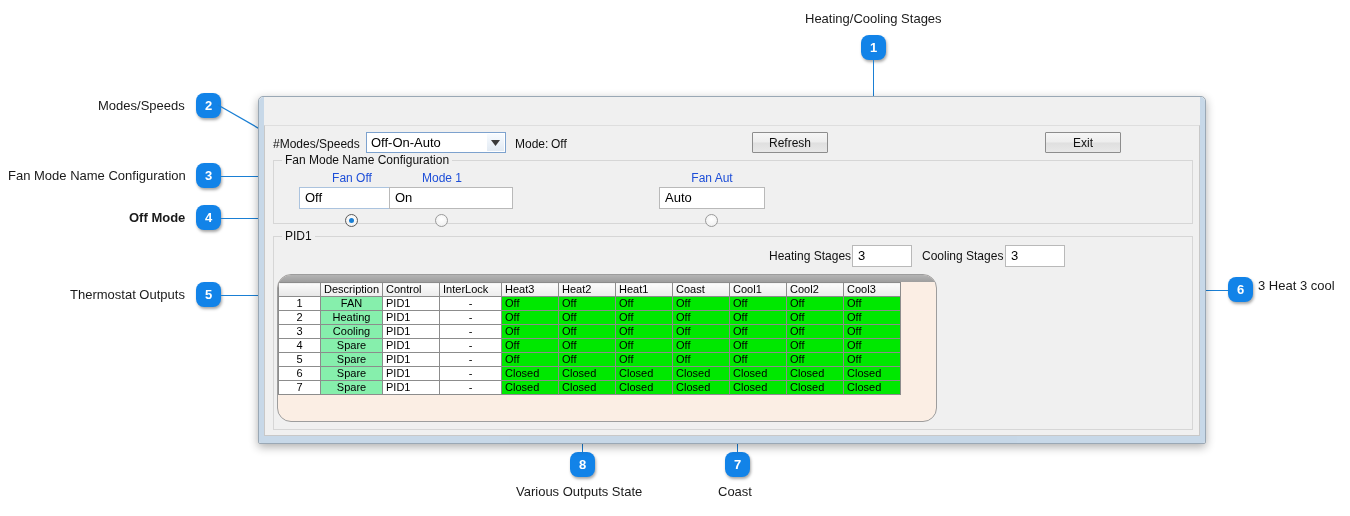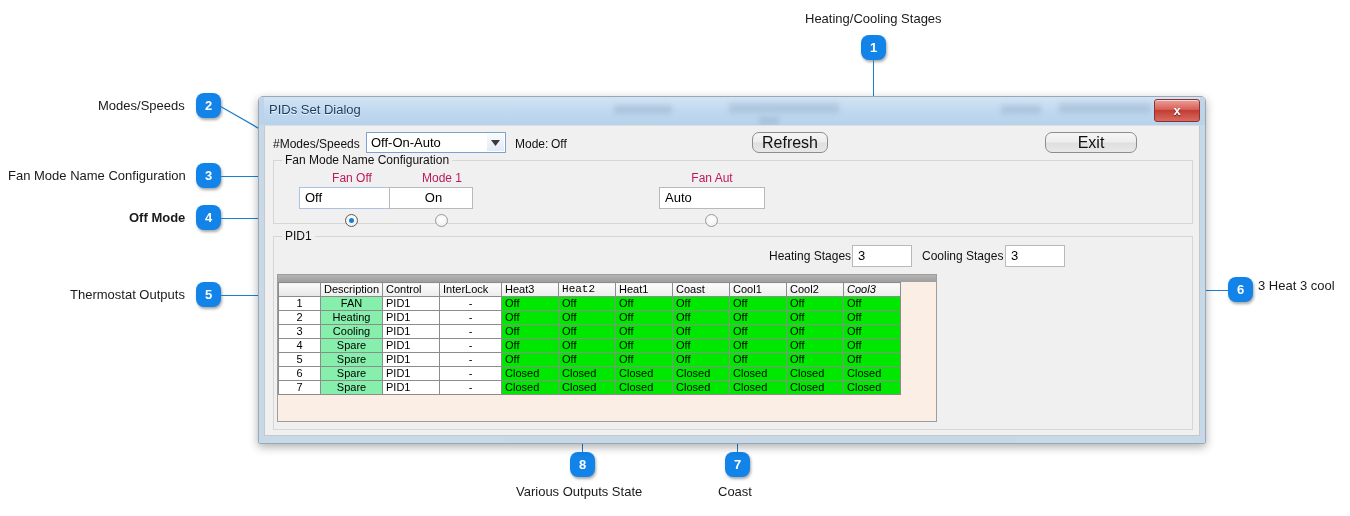--- a/index.html
+++ b/index.html
@@ -77,23 +77,23 @@
     padding:2px 18px 0 4px;
   }
   .combo .caret{
     position:absolute;right:1px;top:1px;bottom:1px;width:17px;
     background:linear-gradient(to bottom,#f7fbff,#e2eaf3);
     display:flex;align-items:center;justify-content:center;
   }
   .combo .caret svg{display:block;}
   .btn{
     position:absolute;box-sizing:border-box;height:21px;
-    border:1px solid #8d8d8d;border-radius:7px;
+    border:1px solid #8d8d8d;border-radius:1px;
     background:linear-gradient(to bottom,#f6f6f6 0%,#ededed 48%,#dfdfdf 52%,#e8e8e8 100%);
-    font-size:16px;color:#101010;display:flex;align-items:center;justify-content:center;
+    font-size:12px;color:#101010;display:flex;align-items:center;justify-content:center;
     cursor:pointer;
   }
 
   
   .group{position:absolute;box-sizing:border-box;border:1px solid #d6d6d6;}
   .group > .gtitle{
     position:absolute;top:-8px;left:8px;background:#f0f0f0;padding:0 3px;
     font-size:12px;color:#101010;
   }
   .tbox{
@@ -106,21 +106,21 @@
     position:absolute;width:13px;height:13px;border-radius:50%;
     border:1px solid #9a9a9a;
     background:radial-gradient(circle at 50% 40%,#ffffff 0%,#f2f2f2 70%,#e3e3e3 100%);
     box-sizing:border-box;cursor:pointer;
   }
   .radio.on::after{
     content:"";position:absolute;left:3px;top:3px;width:5px;height:5px;
     border-radius:50%;background:#1a7fd4;
   }
   .radio.on{border-color:#5b5b5b;}
-  .fld-center{font-size:12px;color:#be185d;position:absolute;text-align:center;}
+  .fld-center{font-size:12px;color:#1d4ed8;position:absolute;text-align:center;}
 
   
   .gridwrap{
     position:absolute;box-sizing:border-box;
     background:#fbeee4;border:1px solid #9d9d9d;
     overflow:hidden;
   }
   .scrollstrip{
     position:absolute;left:0;top:0;right:0;height:7px;
     background:linear-gradient(to bottom,#b4b4b4,#9e9e9e);
@@ -179,92 +179,80 @@
   <div class="callout-label" style="left:718px;top:484px;">Coast</div>
   <div class="leader v" style="left:737px;top:280px;height:174px;"></div>
 
   <div class="callout-badge" style="left:570px;top:452px;">8</div>
   <div class="callout-label" style="left:516px;top:484px;">Various Outputs State</div>
   <div class="leader v" style="left:582px;top:280px;height:174px;"></div>
 </div>
 
 <div id="dialog">
 
-  <div class="titlebar">
-
-    <div class="ghost" style="left:355px;top:8px;width:58px;height:9px;"></div>
-    <div class="ghost" style="left:470px;top:6px;width:110px;height:10px;"></div>
-    <div class="ghost" style="left:500px;top:20px;width:20px;height:8px;"></div>
-    <div class="ghost" style="left:742px;top:8px;width:40px;height:9px;"></div>
-    <div class="ghost" style="left:800px;top:6px;width:92px;height:10px;"></div>
-    <div class="ghost" style="left:6px;top:6px;width:70px;height:10px;opacity:.0;"></div>
-
-    <div class="title-text">PIDs Set Dialog</div>
-    <div class="closebtn">x</div>
-  </div>
 
   <div class="client">
 
     <div class="row-top">
       <div class="lbl" style="left:0px;top:5px;">#Modes/Speeds</div>
       <div class="combo" style="left:93px;top:0px;width:140px;">
         <span>Off-On-Auto</span>
         <span class="caret">
           <svg width="9" height="6" viewBox="0 0 9 6">
               <path d="M0 0 L9 0 L4.5 6 Z" fill="#3a3a3a"></path>
             </svg>
         </span>
       </div>
       <div class="lbl" style="left:242px;top:5px;">Mode:</div>
       <div class="lbl" style="left:278px;top:5px;">Off</div>
 
       <div class="btn" style="left:479px;top:0px;width:76px;">Refresh</div>
-      <div class="btn" style="left:772px;top:0px;width:92px;">Exit</div>
+      <div class="btn" style="left:772px;top:0px;width:76px;">Exit</div>
     </div>
 
     <div class="group" style="left:8px;top:34px;width:920px;height:64px;">
       <div class="gtitle">Fan Mode Name Configuration</div>
 
       <div class="fld-center" style="left:25px;top:10px;width:106px;">Fan Off</div>
       <div class="tbox" style="left:25px;top:26px;width:106px;">Off</div>
       <div class="radio on" style="left:71px;top:53px;"></div>
 
       <div class="fld-center" style="left:115px;top:10px;width:106px;">Mode 1</div>
-      <div class="tbox plain" style="left:115px;top:26px;width:84px;text-align:center;">On</div>
+      <div class="tbox plain" style="left:115px;top:26px;width:124px;">On</div>
       <div class="radio" style="left:161px;top:53px;"></div>
 
       <div class="fld-center" style="left:385px;top:10px;width:106px;">Fan Aut</div>
       <div class="tbox plain" style="left:385px;top:26px;width:106px;">Auto</div>
       <div class="radio" style="left:431px;top:53px;"></div>
     </div>
 
     <div class="group" style="left:8px;top:110px;width:920px;height:194px;">
       <div class="gtitle">PID1</div>
 
       <div class="stageslbl" style="left:495px;top:12px;text-align:center;">Heating Stages</div>
       <div class="tbox plain" style="left:578px;top:8px;width:60px;">3</div>
       <div class="stageslbl" style="left:648px;top:12px;">Cooling Stages</div>
       <div class="tbox plain" style="left:731px;top:8px;width:60px;">3</div>
 
-      <div class="gridwrap" style="left:3px;top:37px;width:660px;height:148px;">
+      <div class="gridwrap" style="left:3px;top:37px;width:660px;height:148px;border-radius:14px;">
         <div class="scrollstrip"></div>
         <table class="dg">
           <thead>
               <tr>
                 <th class="corner" style="width: 42px;"></th>
                 <th style="width: 58px;">Description</th>
                 <th style="width: 57px;">Control</th>
                 <th style="width: 62px;">InterLock</th>
                 <th style="width: 57px;">Heat3</th>
-                <th style="width: 57px; font-family: Liberation Mono, monospace;">Heat2</th>
+                <th style="width: 57px;">Heat2</th>
                 <th style="width: 57px; margin-left: 12px;">Heat1</th>
                 <th style="width: 57px;">Coast</th>
                 <th style="width: 57px;">Cool1</th>
                 <th style="width: 57px;">Cool2</th>
-                <th style="width: 57px; font-style: italic;">Cool3</th>
+                <th style="width: 57px;">Cool3</th>
               </tr>
             </thead>
           <tbody>
               <tr>
                 <td class="idx">1</td>
                 <td class="desc">FAN</td>
                 <td class="ctl">PID1</td>
                 <td class="ilk">-</td>
                 <td class="st">Off</td>
                 <td class="st">Off</td>

